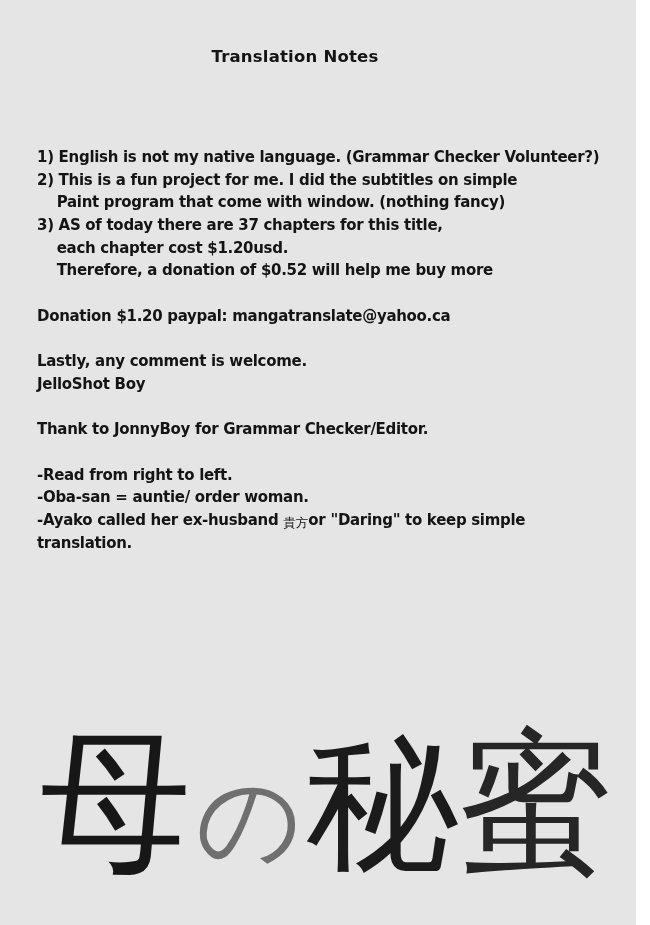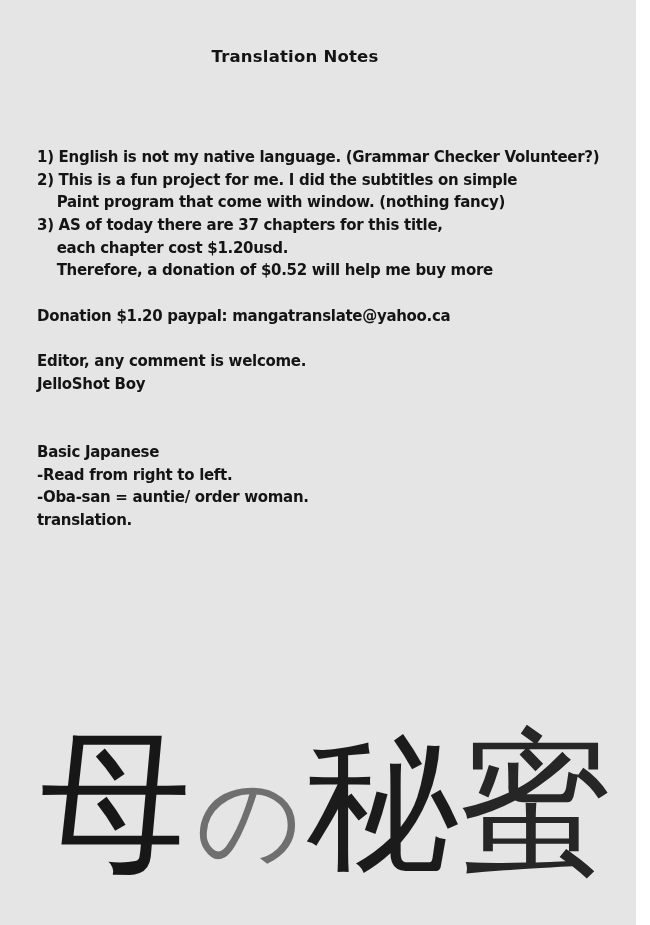--- a/index.html
+++ b/index.html
@@ -84,27 +84,28 @@
   <div class="notes">
     <div class="note-line">1) English is not my native language. (Grammar Checker Volunteer?)</div>
     <div class="note-line">2) This is a fun project for me. I did the subtitles on simple</div>
     <div class="note-line">    Paint program that come with window. (nothing fancy)</div>
     <div class="note-line">3) AS of today there are 37 chapters for this title,</div>
     <div class="note-line">    each chapter cost $1.20usd.</div>
     <div class="note-line">    Therefore, a donation of $0.52 will help me buy more</div>
     <div class="note-line"></div>
     <div class="note-line">Donation $1.20 paypal: mangatranslate@yahoo.ca</div>
     <div class="note-line"></div>
-    <div class="note-line">Editor, any comment is welcome.</div>
+    <div class="note-line">Lastly, any comment is welcome.</div>
     <div class="note-line">JelloShot Boy</div>
     <div class="note-line"></div>
+    <div class="note-line">Thank to JonnyBoy for Grammar Checker/Editor.</div>
     <div class="note-line"></div>
-    <div class="note-line">Basic Japanese</div>
     <div class="note-line">-Read from right to left.</div>
     <div class="note-line">-Oba-san = auntie/ order woman.</div>
+    <div class="note-line"><span>-Ayako called her ex-husband </span><span class="cjk-inline">貴方</span><span>or "Daring" to keep simple</span></div>
     <div class="note-line">translation.</div>
   </div>
 
   <div class="manga-title">
     <span class="title-char" style="color: rgb(23, 23, 23);">母</span>
     <span class="title-char small-kana" style="color: rgb(111, 111, 111);">の</span>
     <span class="title-char" style="color: rgb(27, 27, 27);">秘</span>
     <span class="title-char" style="color: rgb(38, 38, 38);">蜜</span>
   </div>
 

